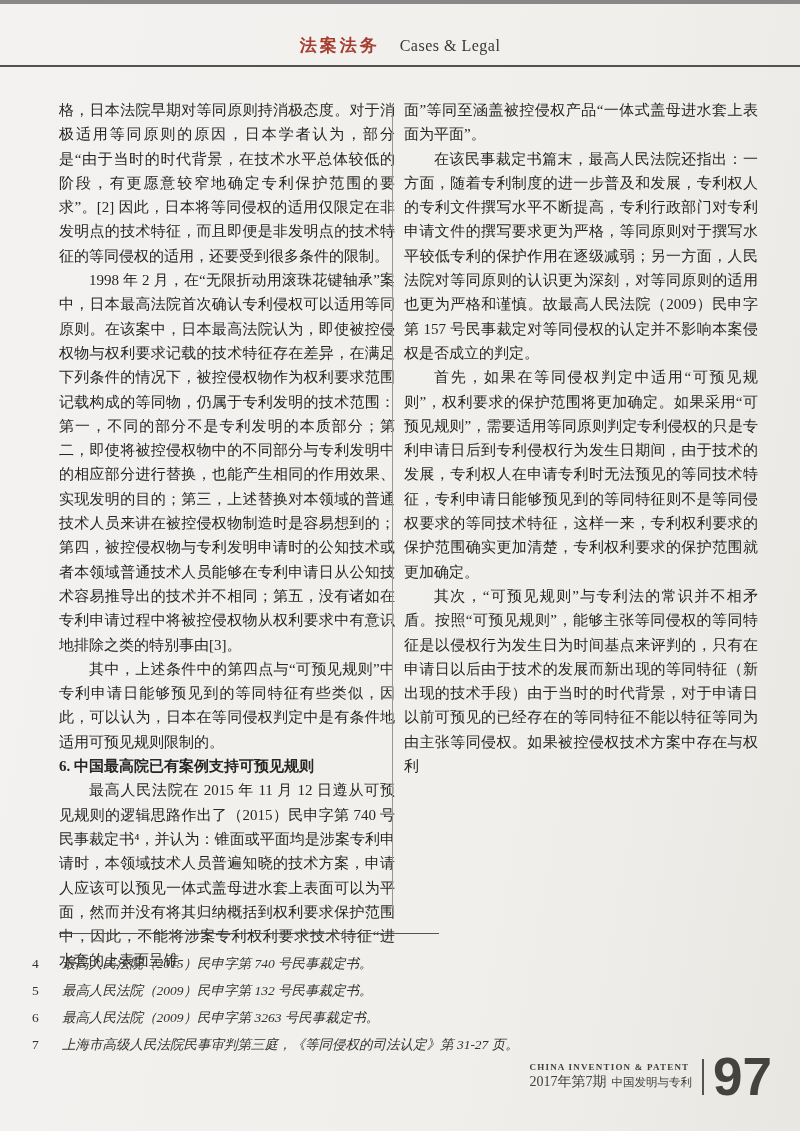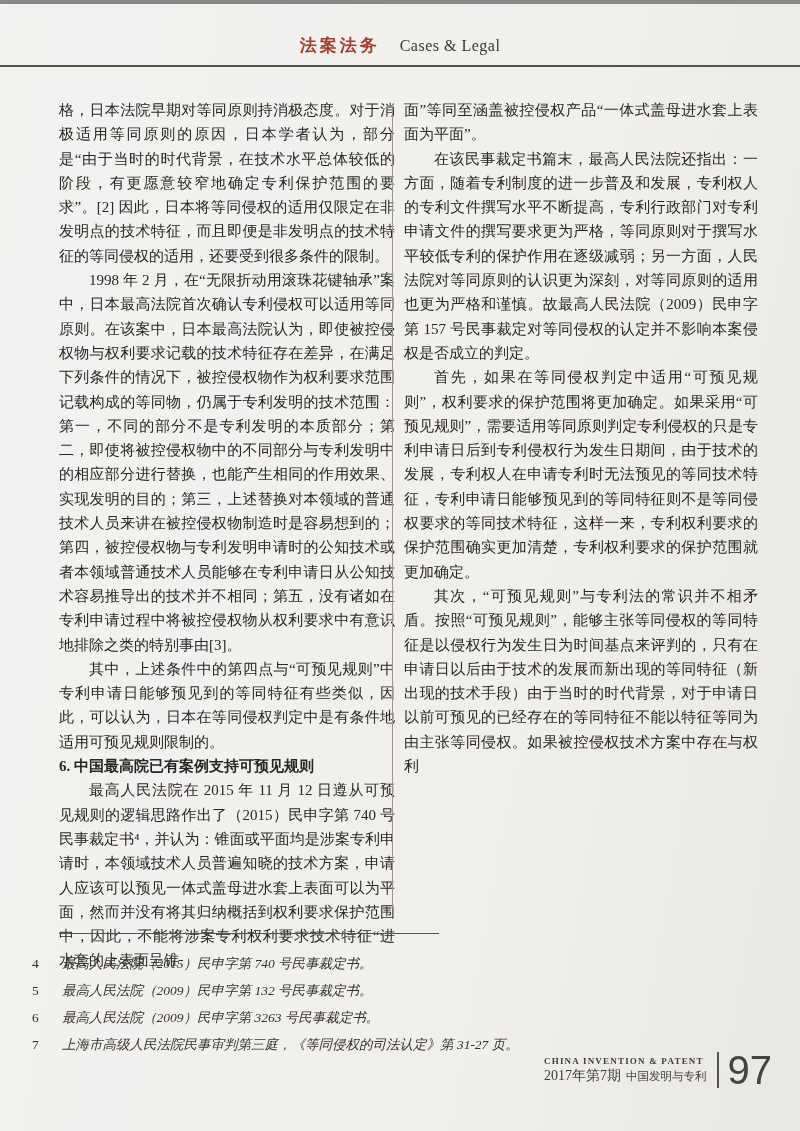--- a/index.html
+++ b/index.html
@@ -64,23 +64,23 @@
   .footer-en{
     font-size:9px;font-weight:bold;letter-spacing:1.2px;
     font-family:"Liberation Serif","DejaVu Serif",serif;
   }
   .footer-zh{font-size:11.5px;margin-top:1px;}
   .footer-zh .issue{font-size:14px;margin-right:5px;}
   .footer-bar{
     width:2px;height:36px;background:#55534f;margin:0 9px 0 10px;
   }
   .page-num{
-    font-size:40px;color:#45433f;line-height:1;
+    font-size:53px;color:#45433f;line-height:1;
     font-family:"Liberation Sans","DejaVu Sans",sans-serif;
-    font-weight:400;
+    font-weight:700;
     text-align:center;
   }
 </style>
 </head>
 <body>
 
 <div class="page">
 
   <div class="header">
     <span class="header-zh">法案法务</span><span class="header-en">Cases &amp; Legal</span>

